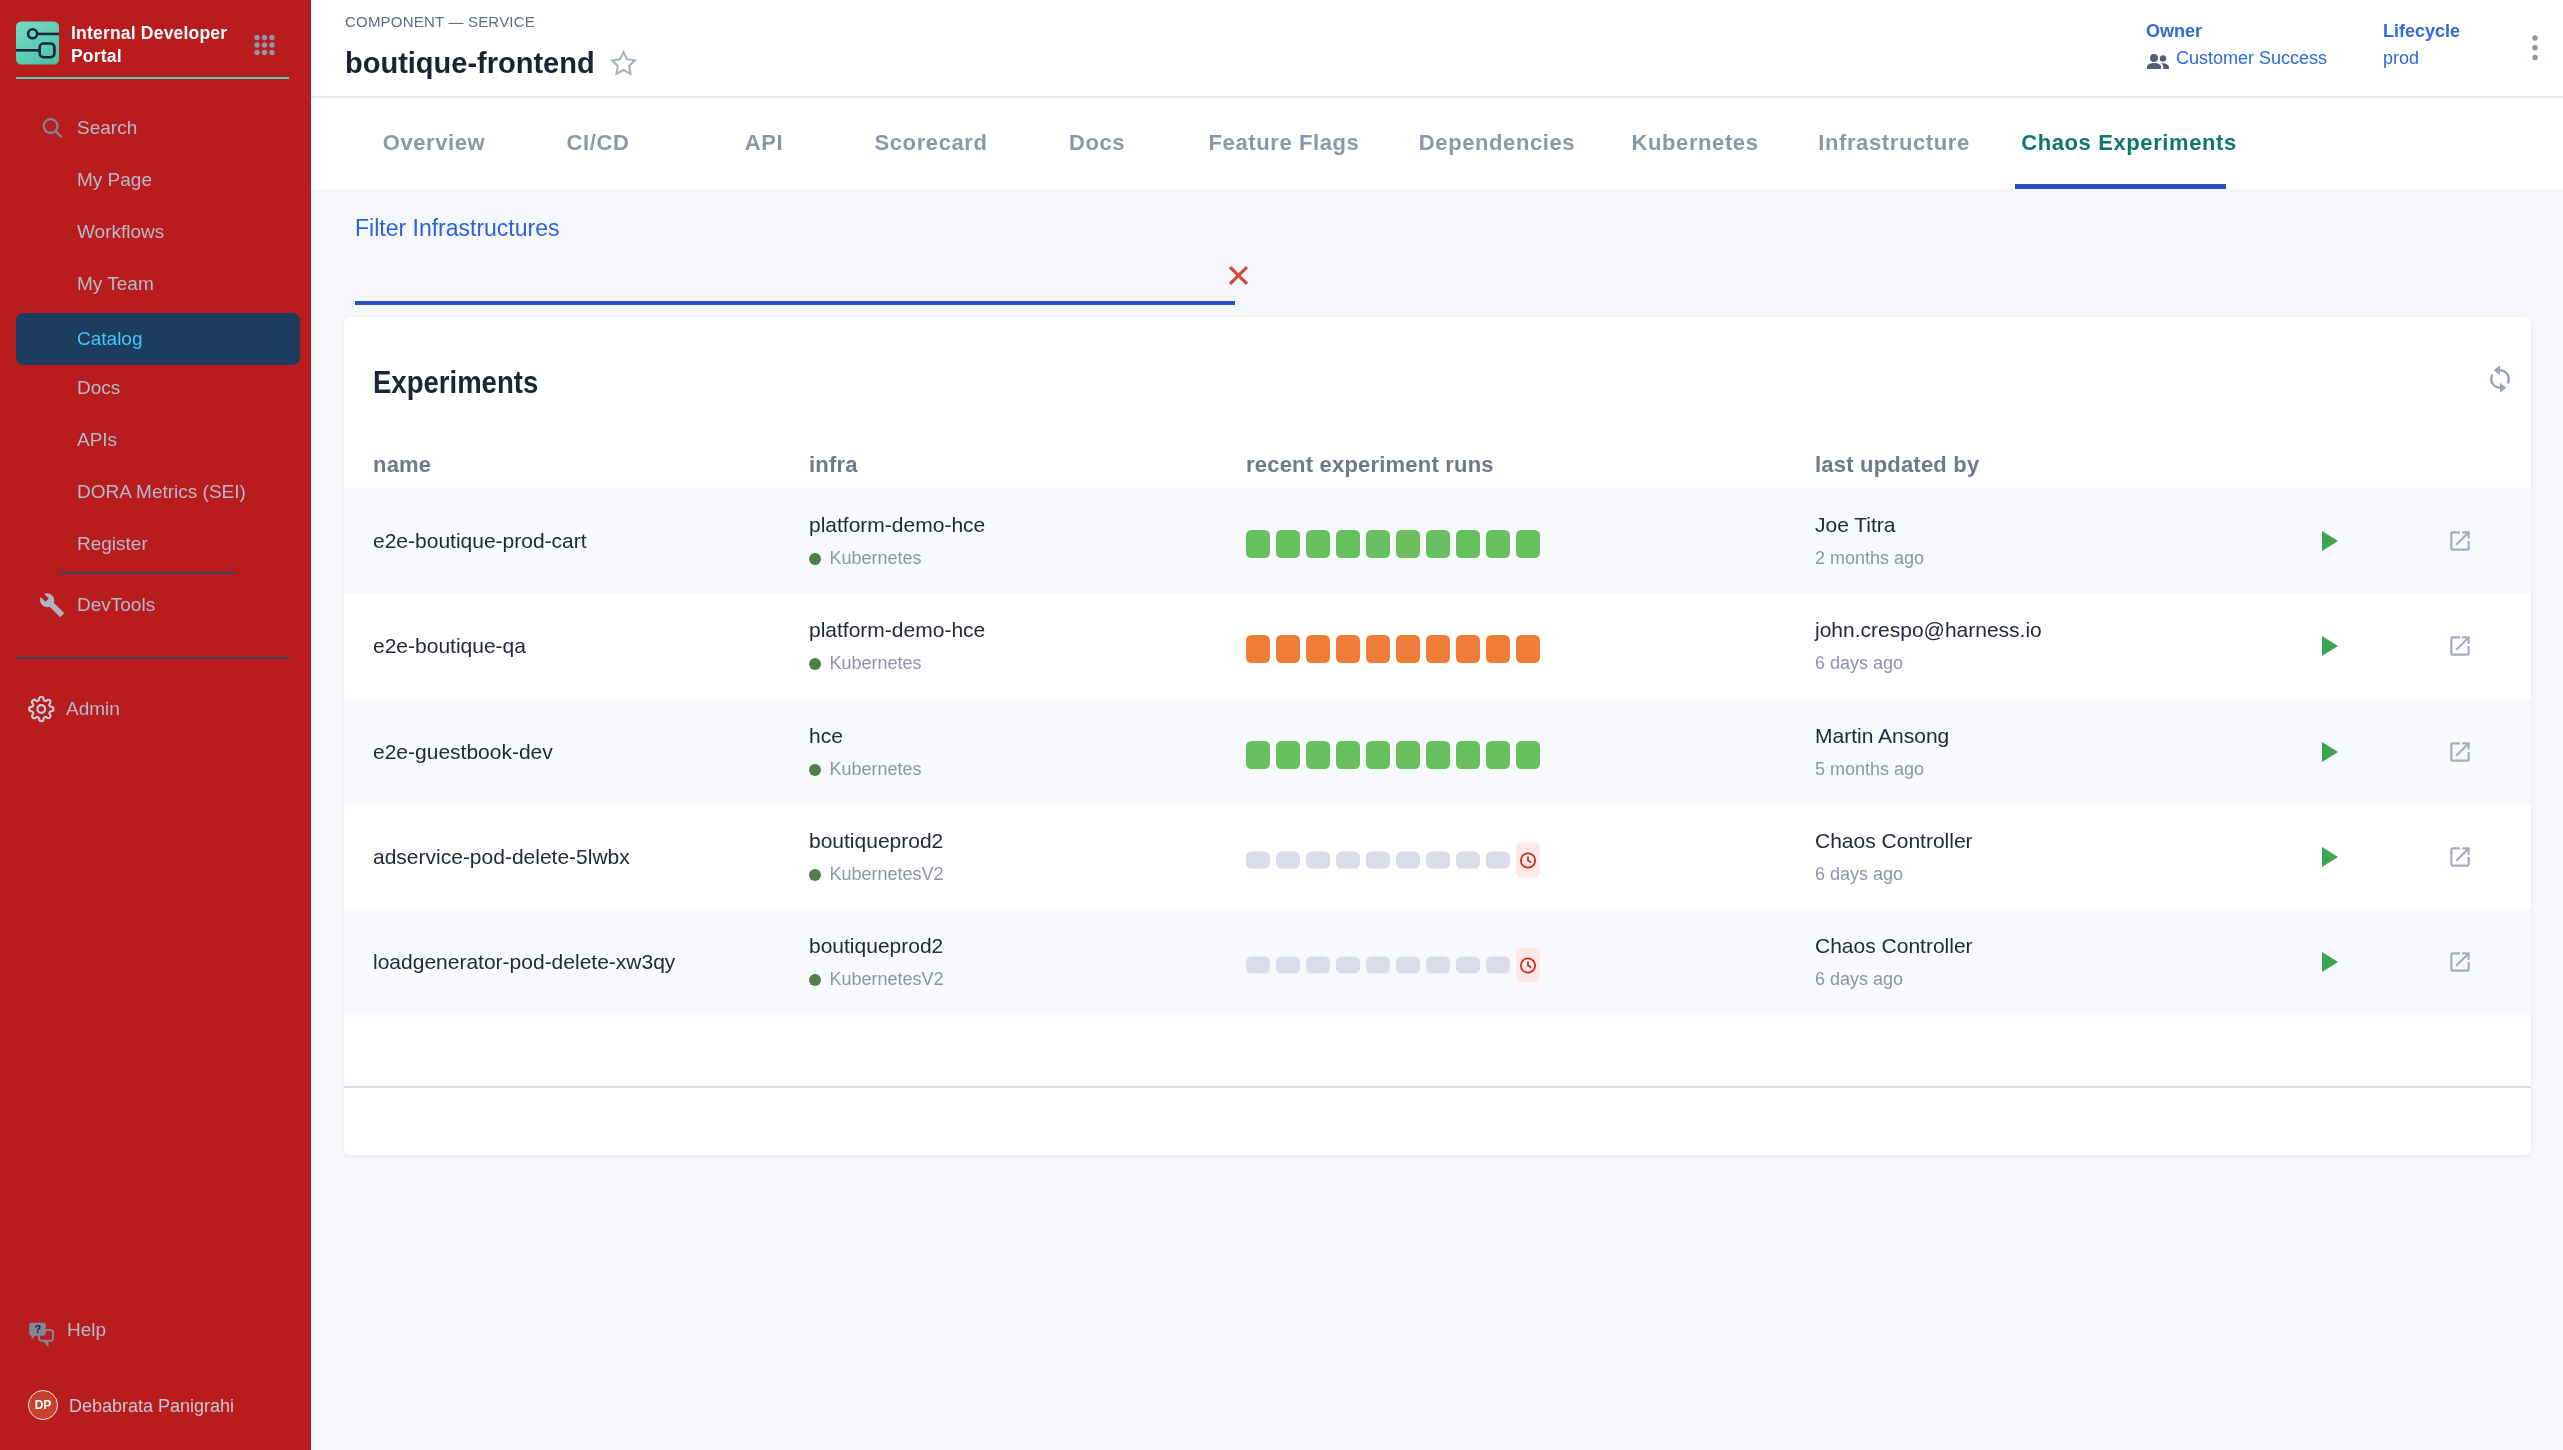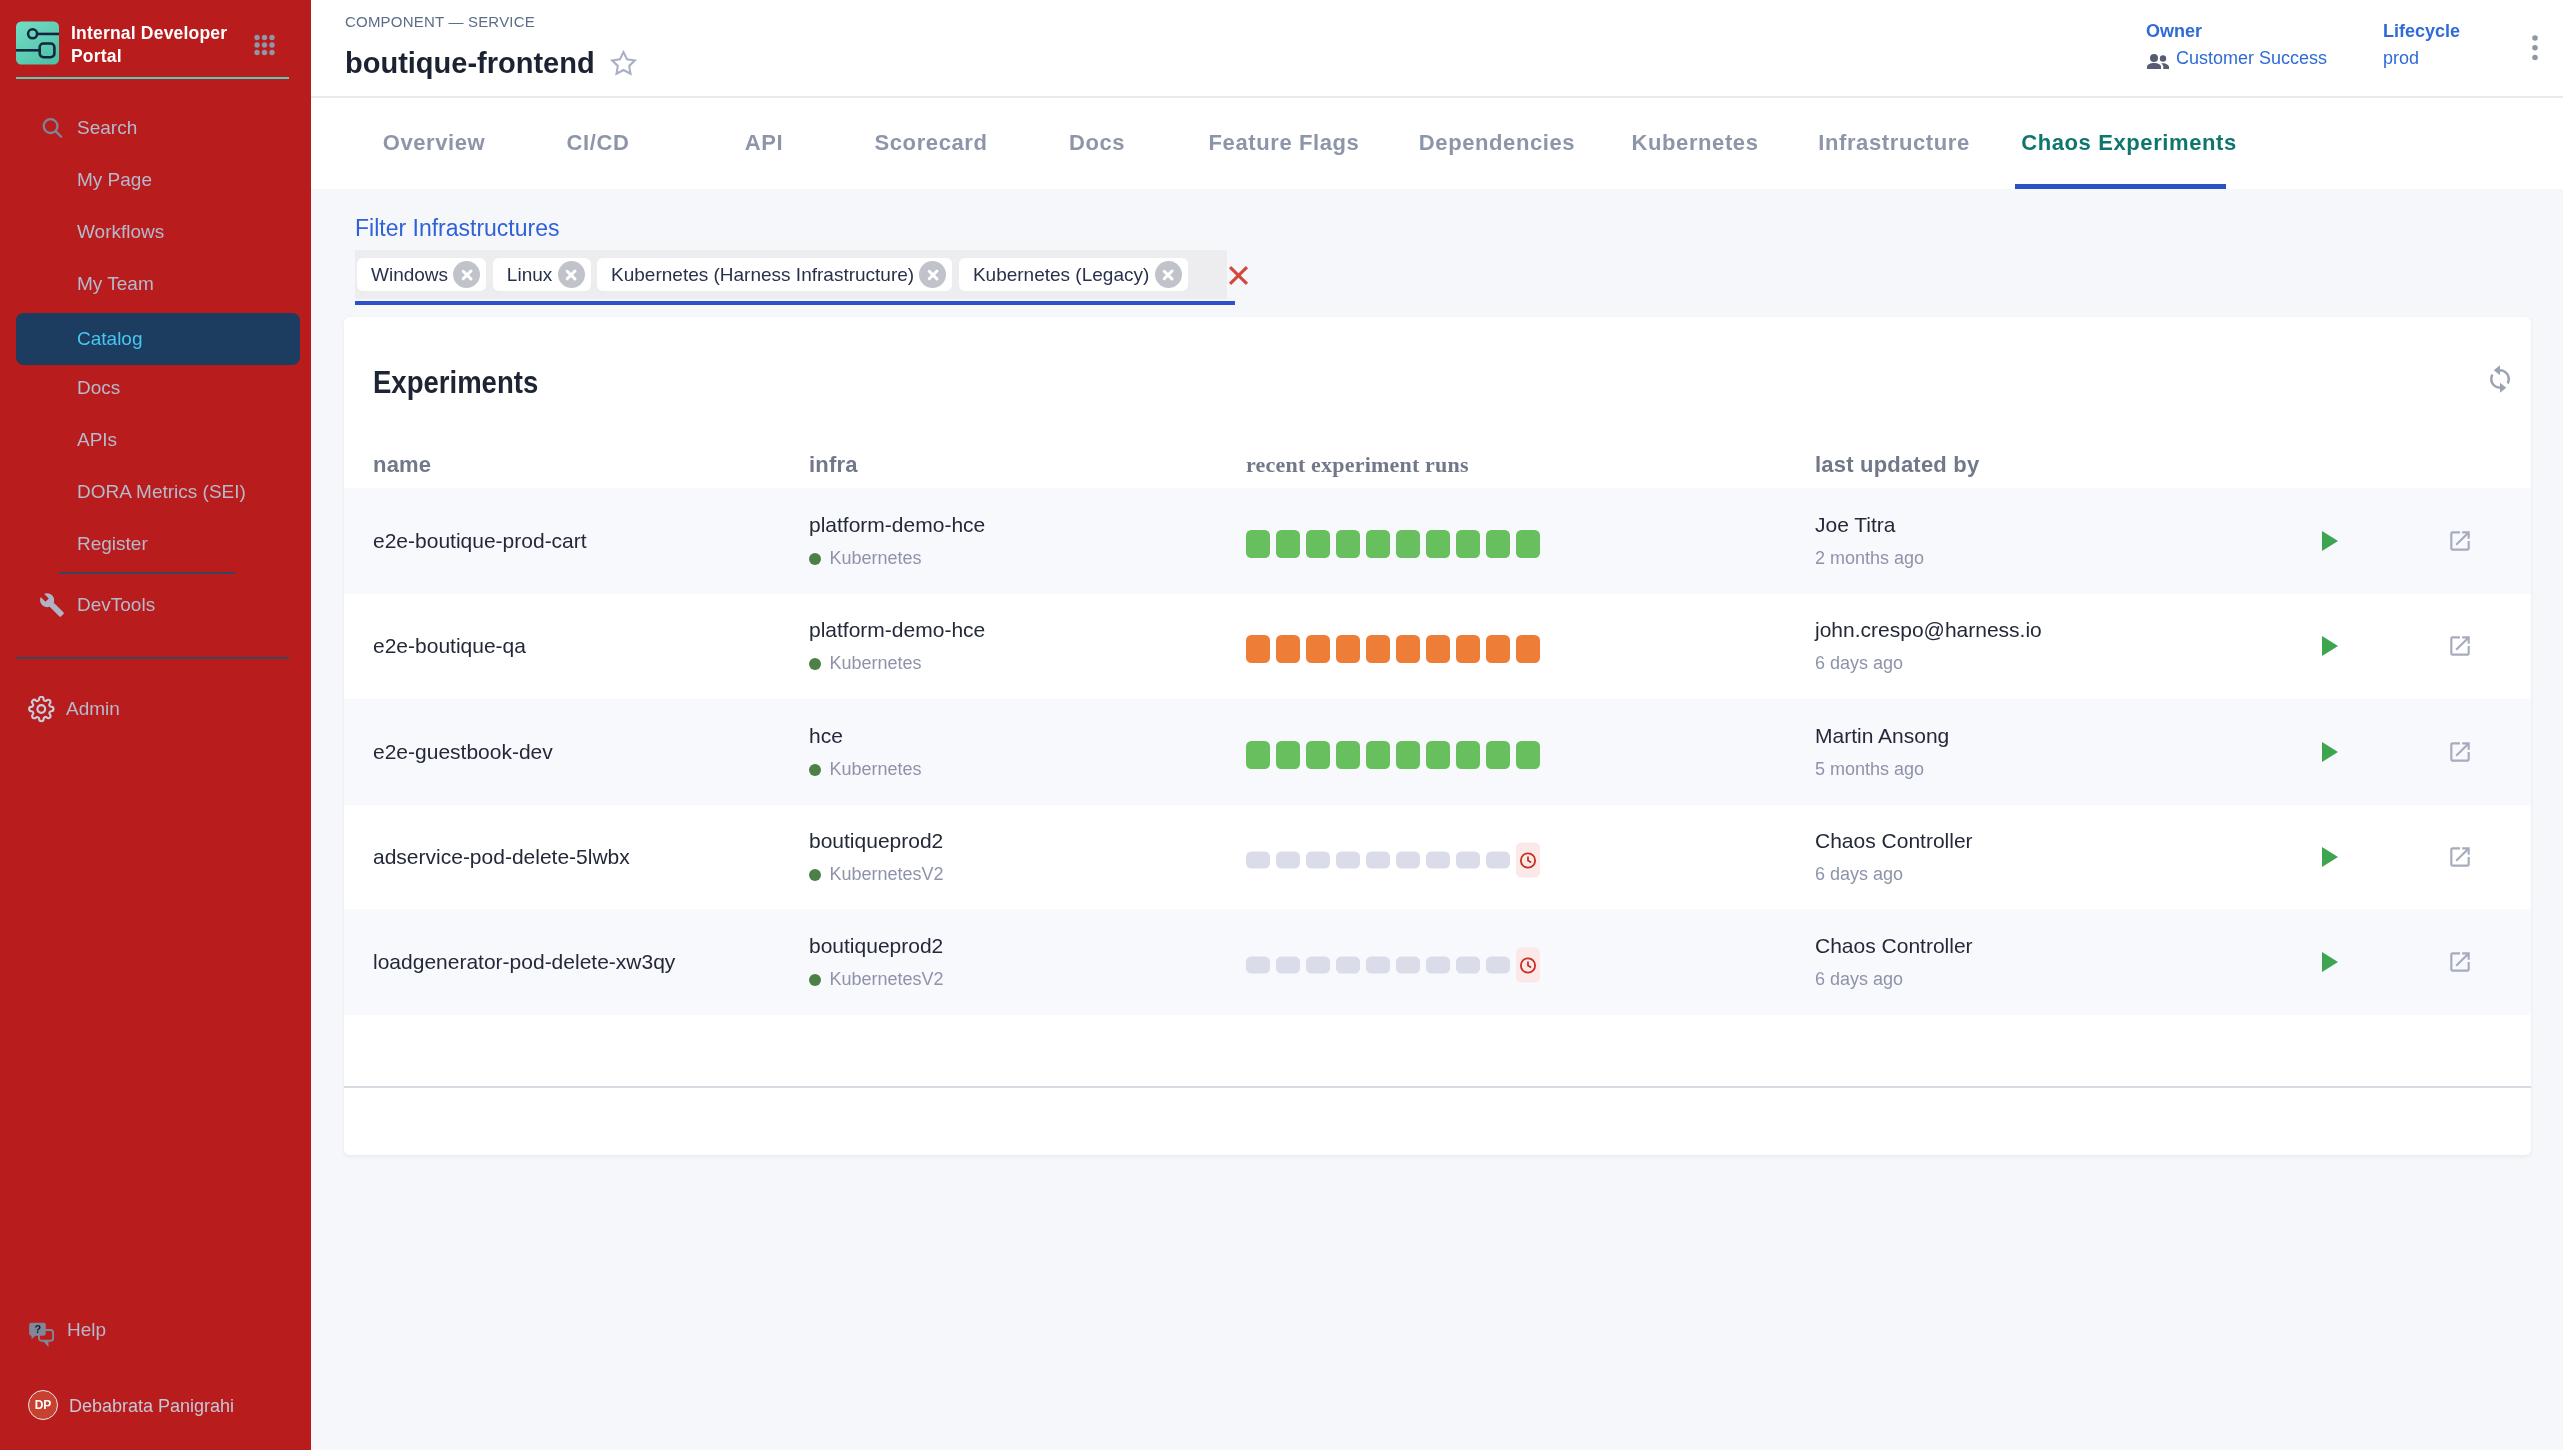--- a/index.html
+++ b/index.html
@@ -172,43 +172,35 @@
     <div class="tab" style="left:778px;">Docs</div>
     <div class="tab" style="left:965px;">Feature Flags</div>
     <div class="tab" style="left:1178px;">Dependencies</div>
     <div class="tab" style="left:1376px;">Kubernetes</div>
     <div class="tab" style="left:1575px;">Infrastructure</div>
     <div class="tab active" style="left:1810px;">Chaos Experiments</div>
     <div id="tabline"></div>
   </div>
 
   <div id="filterlbl">Filter Infrastructures</div>
-  <div id="filterbox">
-    <div style="position:absolute; left:2.3px; top:8.4px; display:flex;">
-      <div class="chip">Windows<span class="chipx"></span></div>
-      <div class="chip">Linux<span class="chipx"></span></div>
-      <div class="chip">Kubernetes (Harness Infrastructure)<span class="chipx"></span></div>
-      <div class="chip">Kubernetes (Legacy)<span class="chipx"></span></div>
-    </div>
-  </div>
   <div id="filterline"></div>
   <svg class="abs" style="left:913px; top:261px;" width="29" height="29" viewBox="0 0 24 24" fill="none" stroke="#d5473d" stroke-width="2.6">
     <line x1="5" y1="5" x2="19" y2="19"></line>
       <line x1="19" y1="5" x2="5" y2="19"></line>
   </svg>
 
   <div id="card">
     <div id="cardtitle" style="transform:scaleX(0.86); transform-origin:left;">Experiments</div>
     <svg class="abs" style="left:2141px; top:47px;" width="30" height="30" viewBox="0 0 24 24" fill="#9aa2b4">
       <path d="M17.65 6.35A7.95 7.95 0 0 0 12 4V1L7 5l5 4V6c3.31 0 6 2.69 6 6 0 1.01-.25 1.97-.7 2.8l1.46 1.46A7.93 7.93 0 0 0 20 12c0-2.21-.9-4.21-2.35-5.65z"></path>
       <path d="M12 18c-3.31 0-6-2.69-6-6 0-1.01.25-1.97.7-2.8L5.24 7.74A7.93 7.93 0 0 0 4 12c0 2.21.9 4.21 2.35 5.65A7.95 7.95 0 0 0 12 20v3l5-4-5-4v3z"></path>
     </svg>
     <div class="th" style="left:29px;">name</div>
     <div class="th" style="left:465px;">infra</div>
-    <div class="th" style="left:902px;font-family:Liberation Serif, serif;">recent experiment runs</div>
+    <div class="th" style="left:902px;">recent experiment runs</div>
     <div class="th" style="left:1471px;">last updated by</div>
     <div id="thline"></div>
     <div class="row odd" style="top:171px;">
       <div class="rname">e2e-boutique-prod-cart</div>
       <div class="infra1">platform-demo-hce</div>
       <div class="infra2"><span class="gdot"></span>Kubernetes</div>
       <div class="runs">
         <div class="sq g"></div>
           <div class="sq g"></div>
           <div class="sq g"></div>

